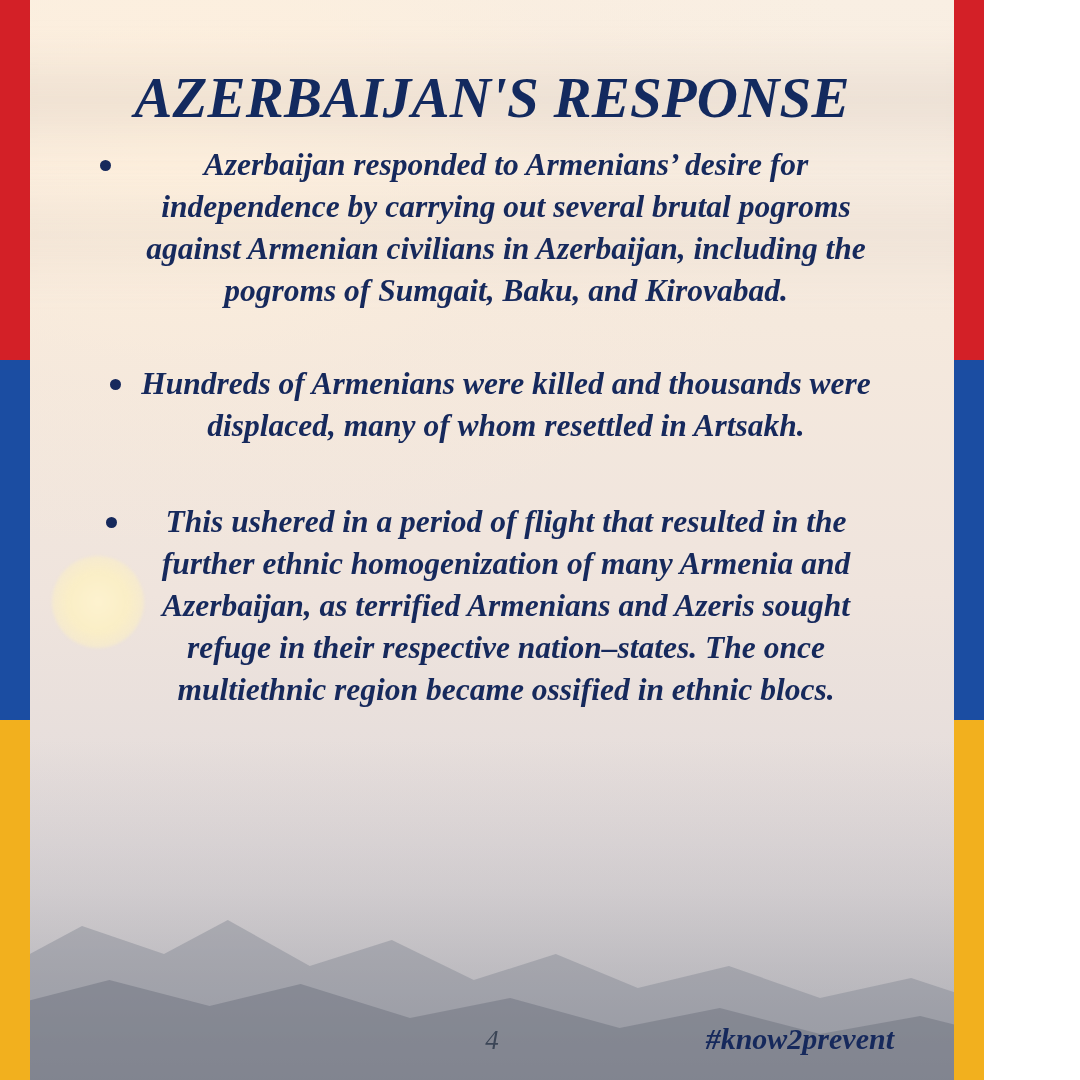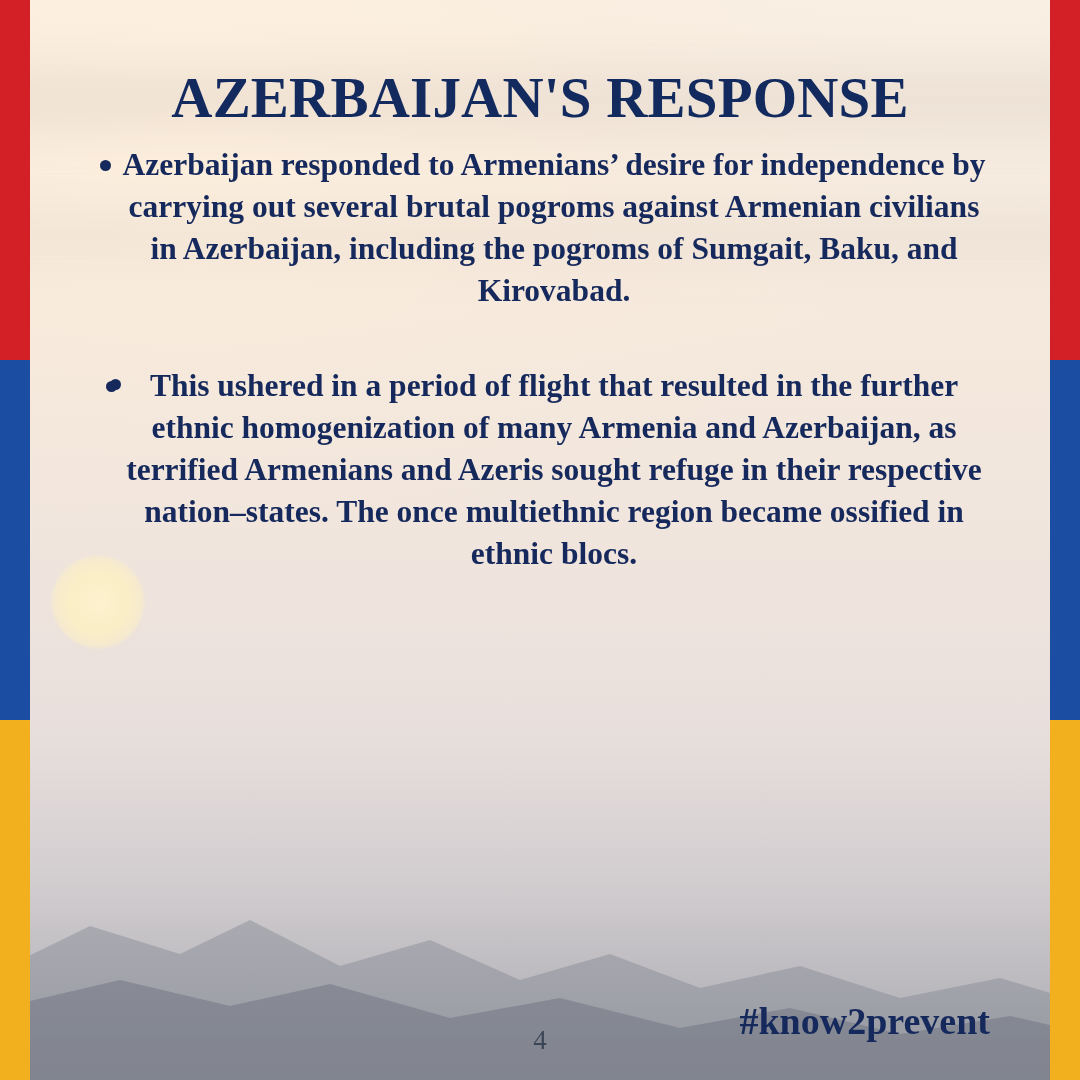--- a/index.html
+++ b/index.html
@@ -2,25 +2,26 @@
 <html><head>
 <meta charset="utf-8">
 <style>
   html, body {
     margin: 0;
     padding: 0;
     background: #ffffff;
   }
   #slide {
     position: relative;
-    width: 1080px;
+    width: 984px;
     height: 1080px;
     overflow: hidden;
     font-family: "Liberation Serif", serif;
     background: linear-gradient(180deg, #f7ece2 0%, #f3e7de 28%, #ece2dd 55%, #e3dcdc 72%, #d8d5d6 85%, #cdcccf 100%);
+    font-style: italic;
   }
 
   
   .bg-sky {
     position: absolute;
     inset: 0;
     background:
       radial-gradient(ellipse 70% 40% at 18% 12%, rgba(255,240,220,0.85) 0%, rgba(250,235,218,0.25) 60%, rgba(0,0,0,0) 100%),
       linear-gradient(180deg, #f9efe3 0%, #f5e9dd 30%, #efe4dd 55%, #e2dbdb 78%, #cfcdd0 100%);
   }
@@ -126,22 +127,22 @@
     left: 50%;
     transform: translateX(-50%);
     bottom: 6px;
     font-size: 27px;
     color: #3b4556;
     font-weight: normal;
   }
   .hashtag {
     position: absolute;
     right: 2px;
-    bottom: 19px;
-    font-size: 38px;
+    bottom: 6px;
+    font-size: 30px;
     font-weight: bold;
     color: #16295c;
   }
 </style>
 </head>
 <body>
 
 <div id="slide">
 
   <div class="bg-sky"></div>
@@ -171,20 +172,21 @@
   <div class="content">
     <h1 class="title">AZERBAIJAN'S RESPONSE</h1>
 
     <ul class="bullets">
       <li>
         <span class="dot"></span>
         <span>Azerbaijan responded to Armenians’ desire for independence by carrying out several brutal pogroms against Armenian civilians in Azerbaijan, including the pogroms of Sumgait, Baku, and Kirovabad.</span>
       </li>
       <li>
         <span class="dot"></span>
+        <span>Hundreds of Armenians were killed and thousands were displaced, many of whom resettled in Artsakh.</span>
       </li>
       <li>
         <span class="dot"></span>
         <span>This ushered in a period of flight that resulted in the further ethnic homogenization of many Armenia and Azerbaijan, as terrified Armenians and Azeris sought refuge in their respective nation–states. The once multiethnic region became ossified in ethnic blocs.</span>
       </li>
     </ul>
 
     <div class="footer">
       <div class="page-number">4</div>
       <div class="hashtag">#know2prevent</div>

